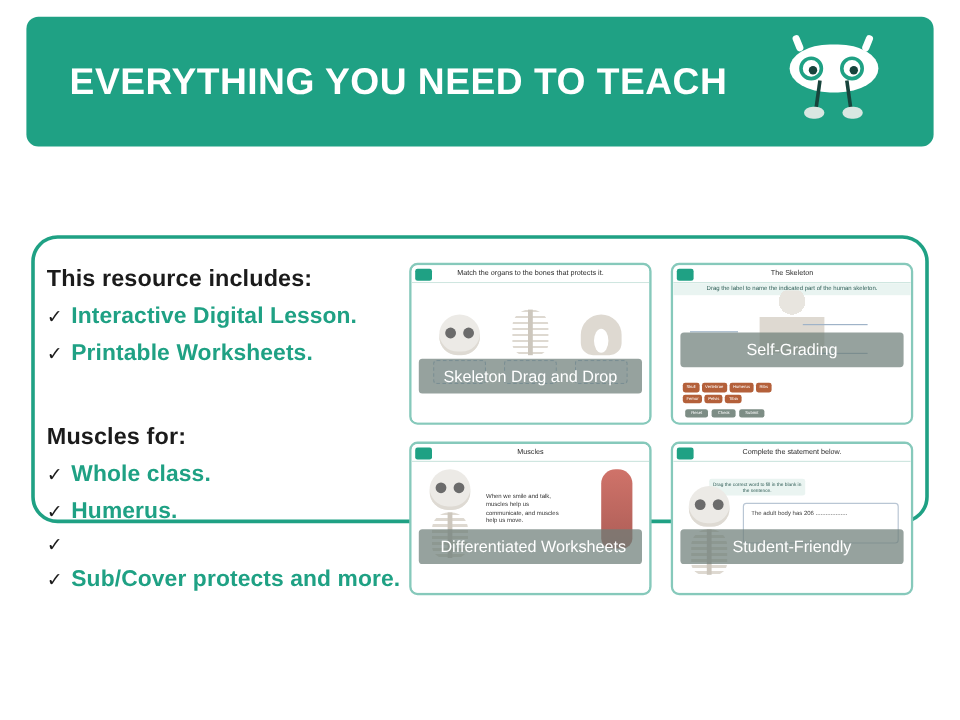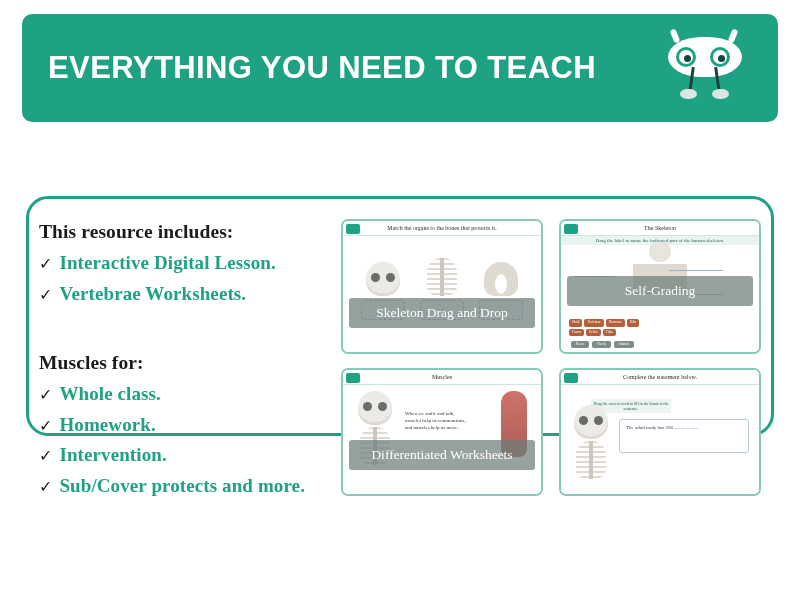--- a/index.html
+++ b/index.html
@@ -13,21 +13,21 @@
 
   
   .banner {
     position: absolute;
     left: 22px; top: 14px;
     width: 756px; height: 108px;
     background: #1fa184;
     border-radius: 10px;
     display: flex;
     align-items: center;
-    padding: 0 26px;
+    padding: 0 36px;
   }
   .banner-text { flex: 1 1 auto; }
   .banner-line1 {
     color: #ffffff;
     font-size: 31px;
     font-weight: bold;
     letter-spacing: 0.4px;
     line-height: 1.18;
     text-transform: uppercase;
   }
@@ -89,21 +89,20 @@
   .mascot .foot.r { left: 52px; }
 
   
   .main-card {
     position: absolute;
     left: 26px; top: 196px;
     width: 748px; height: 240px;
     border: 3px solid #1fa184;
     border-radius: 22px;
     background: #ffffff;
-    font-family: Liberation Serif, serif;
   }
 
   .left-col {
     position: absolute;
     left: 10px; top: 22px;
     width: 300px;
   }
   .section-head {
     font-size: 19.5px;
     color: #1b1b1b;
@@ -362,38 +361,37 @@
 
       <div class="group-1">
         <div class="section-head">This resource includes:</div>
 
         <div class="bullet">
           <span class="check">✓</span>
           <span class="bullet-label">Interactive Digital Lesson.</span>
         </div>
         <div class="bullet">
           <span class="check">✓</span>
-          <span class="bullet-label">Vertebrae Worksheets.</span>
+          <span class="bullet-label">Printable Worksheets.</span>
         </div>
       </div>
 
       <div class="group-2">
         <div class="section-head">Muscles for:</div>
 
         <div class="bullet">
           <span class="check">✓</span>
           <span class="bullet-label">Whole class.</span>
         </div>
         <div class="bullet">
           <span class="check">✓</span>
-          <span class="bullet-label">Homework.</span>
-        </div>
-        <div class="bullet">
-          <span class="check">✓</span>
-          <span class="bullet-label">Intervention.</span>
+          <span class="bullet-label">Humerus.</span>
+        </div>
+        <div class="bullet">
+          <span class="check">✓</span>
         </div>
         <div class="bullet">
           <span class="check">✓</span>
           <span class="bullet-label">Sub/Cover protects and more.</span>
         </div>
       </div>
     </div>
 
     <div class="thumbs">
 
@@ -468,17 +466,18 @@
           <span class="thumb-title">Complete the statement below.</span>
         </div>
         <div class="thumb-body">
           <div class="tiny-note">Drag the correct word to fill in the blank in the sentence.</div>
           <div class="muscle-left" style="left:4px; top:20px;">
             <div class="skull" style="margin:0 auto;"></div>
             <div class="ribcage" style="margin:2px auto 0;"></div>
           </div>
           <div class="statement-box" style="left:58px;">The adult body has 206 ...................</div>
         </div>
+        <div class="caption">Student-Friendly</div>
       </div>
 
     </div>
   </div>
 </div>
 
 </body></html>

